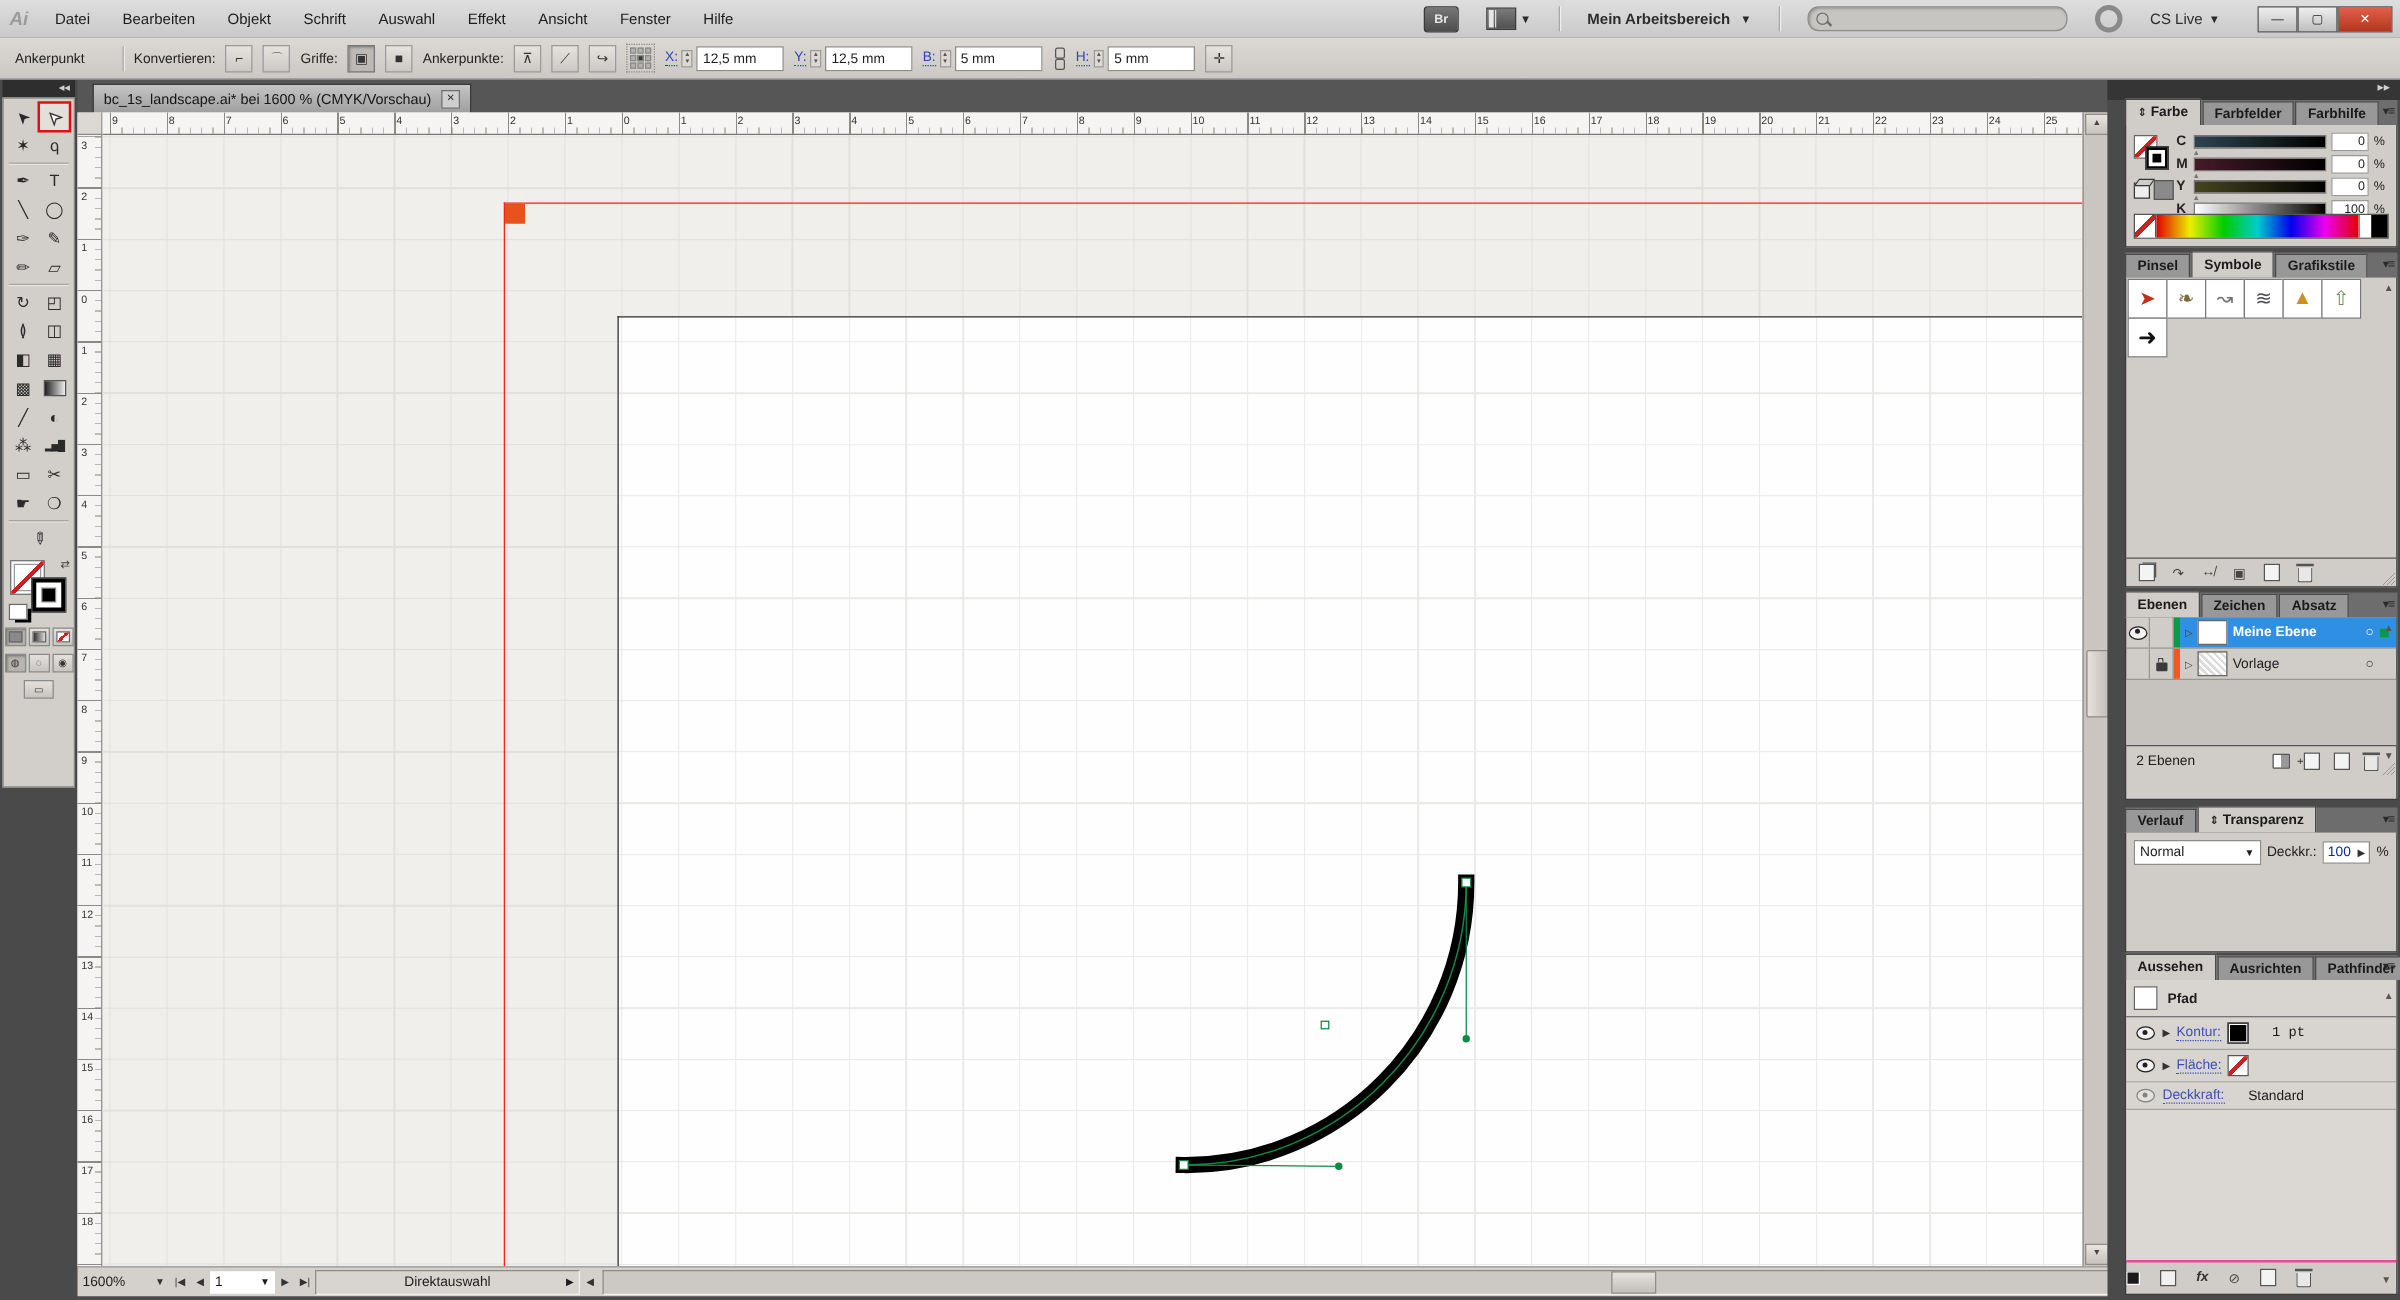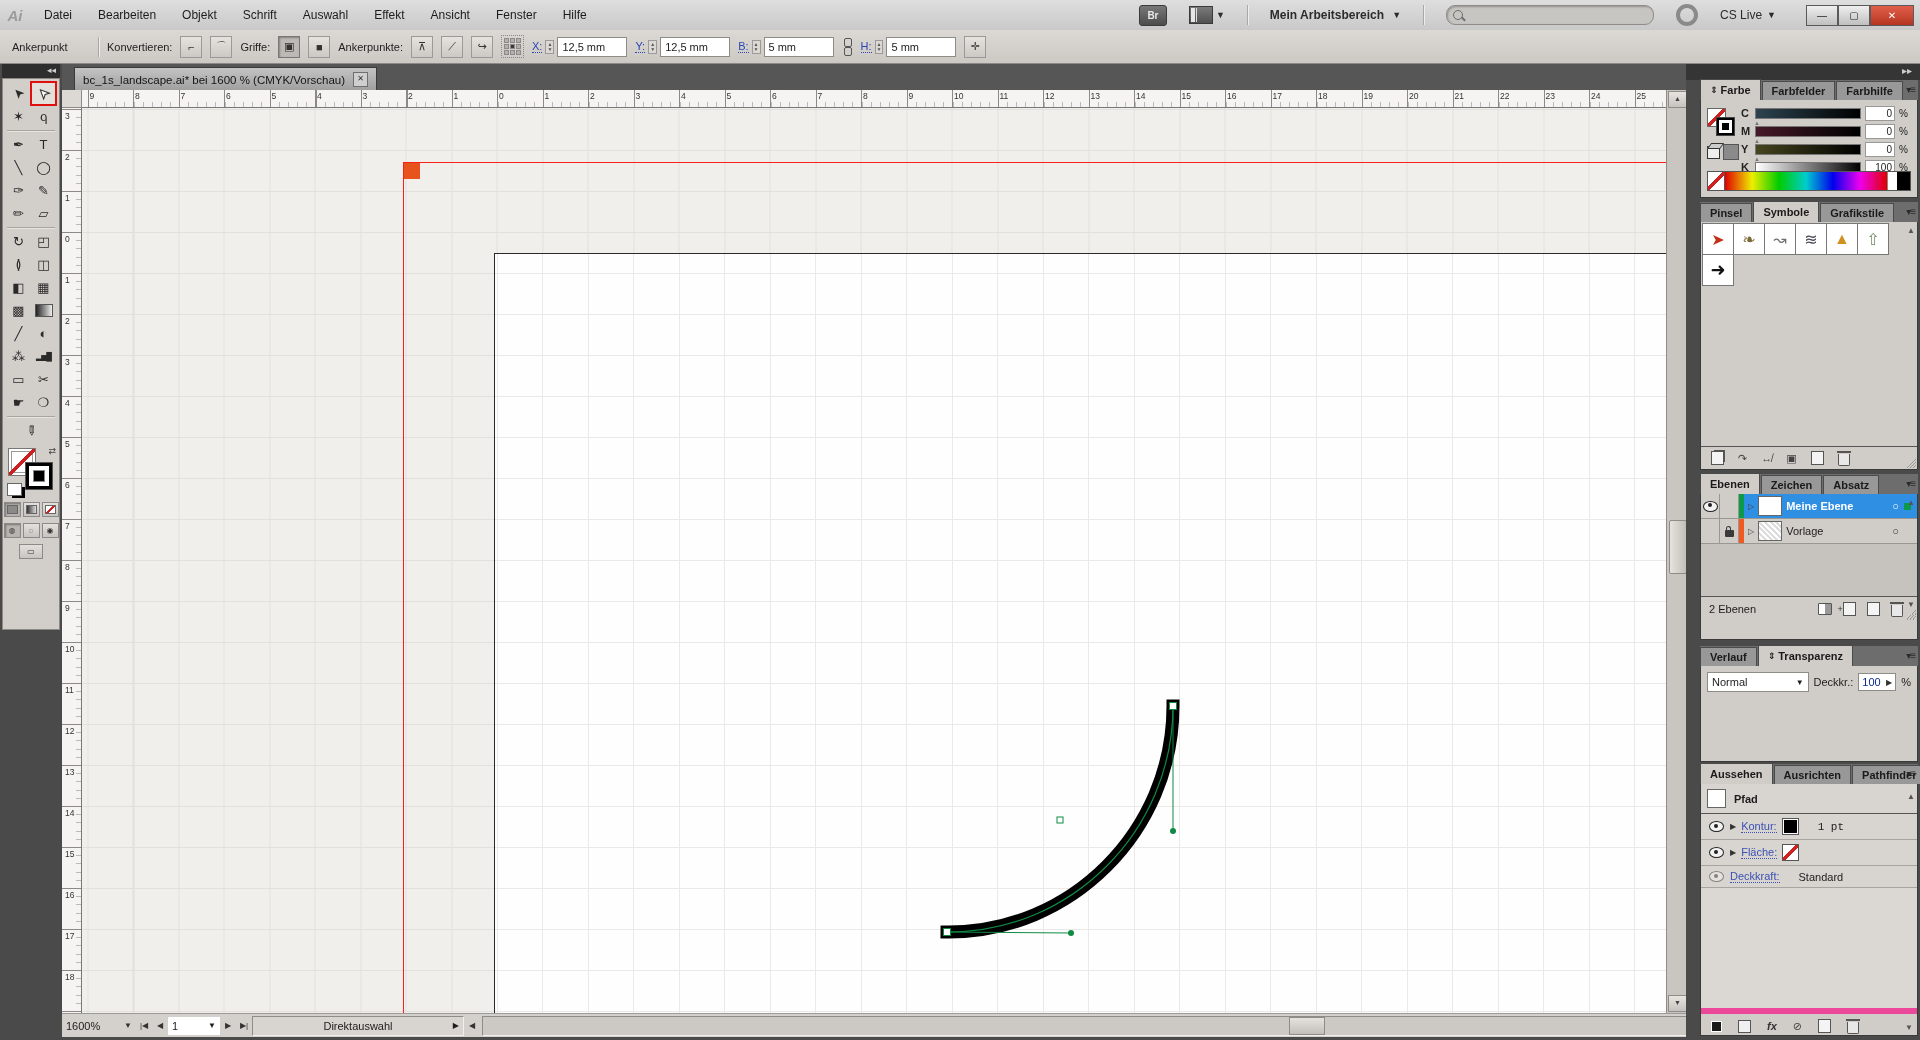--- a/index.html
+++ b/index.html
@@ -207,21 +207,21 @@
   .alink{color:#3c50b4;border-bottom:1px dotted #3c50b4;font-size:11px;}
   .aswatch{width:15px;height:15px;border:1px solid #555;}
   .aswatch.black{background:#000;box-shadow:inset 0 0 0 1px #fff;}
   .aswatch.none{background:#fff;position:relative;}
   .aswatch.none::after{content:"";position:absolute;inset:0;background:linear-gradient(135deg,transparent 42%,#c22 42%,#c22 58%,transparent 58%);}
   .aval{font-size:11px;}
   #app-title-row{display:flex;align-items:center;gap:8px;padding:5px 6px;border-bottom:1px solid #555;background:#d8d5d0;}
   #app-thumb{width:17px;height:17px;background:#fff;border:1px solid #666;}
   #app-title{font-weight:bold;font-size:11px;}
   #app-empty{background:#dbd8d3;}
-  #app-footer{height:24px;border-top:6px solid #ec4899;display:flex;align-items:center;gap:16px;padding-left:10px;position:relative;}
+  #app-footer{height:24px;border-top:2px solid #ec4899;display:flex;align-items:center;gap:16px;padding-left:0;position:relative;}
   .blacksq{width:11px;height:11px;background:#1a1a1a;box-shadow:inset 0 0 0 1px #fff,inset 0 0 0 2px #1a1a1a;}
   .whitesq{width:11px;height:11px;background:#f0f0f0;border:1px solid #555;}
   .fxlab{font-size:11px;font-weight:bold;font-style:italic;color:#333;}
 </style>
 </head>
 <body>
 
 <div id="app">
 
   <header id="menubar">

